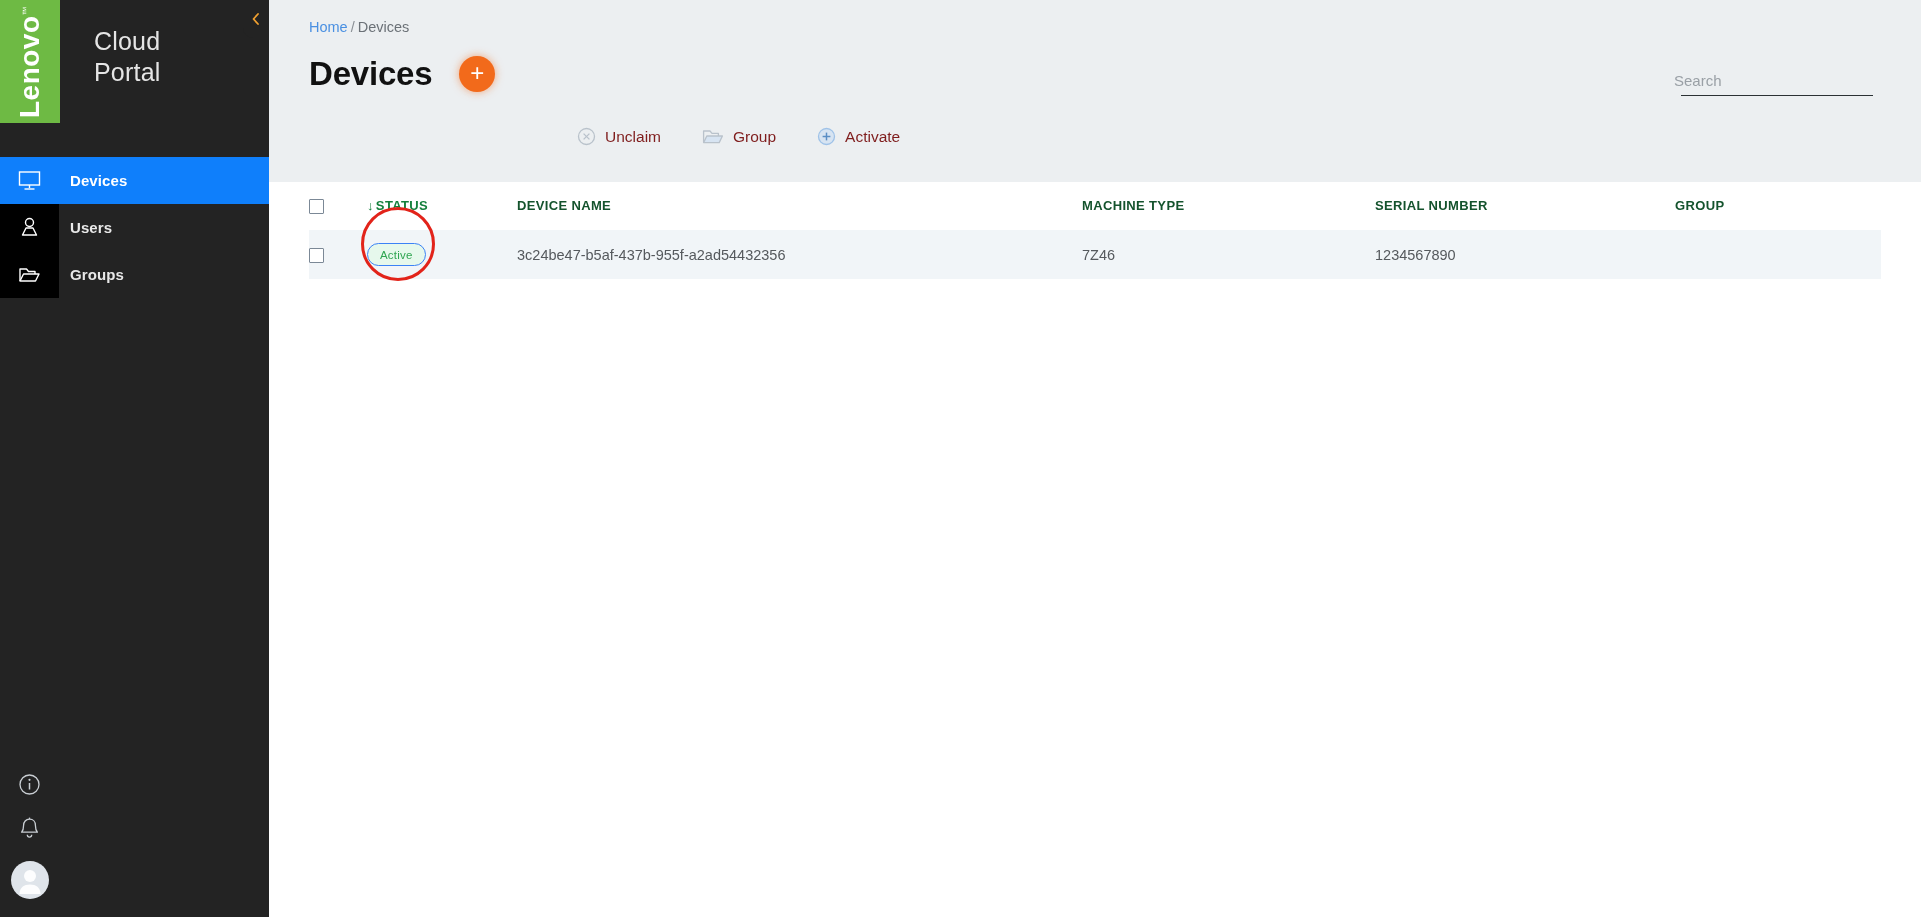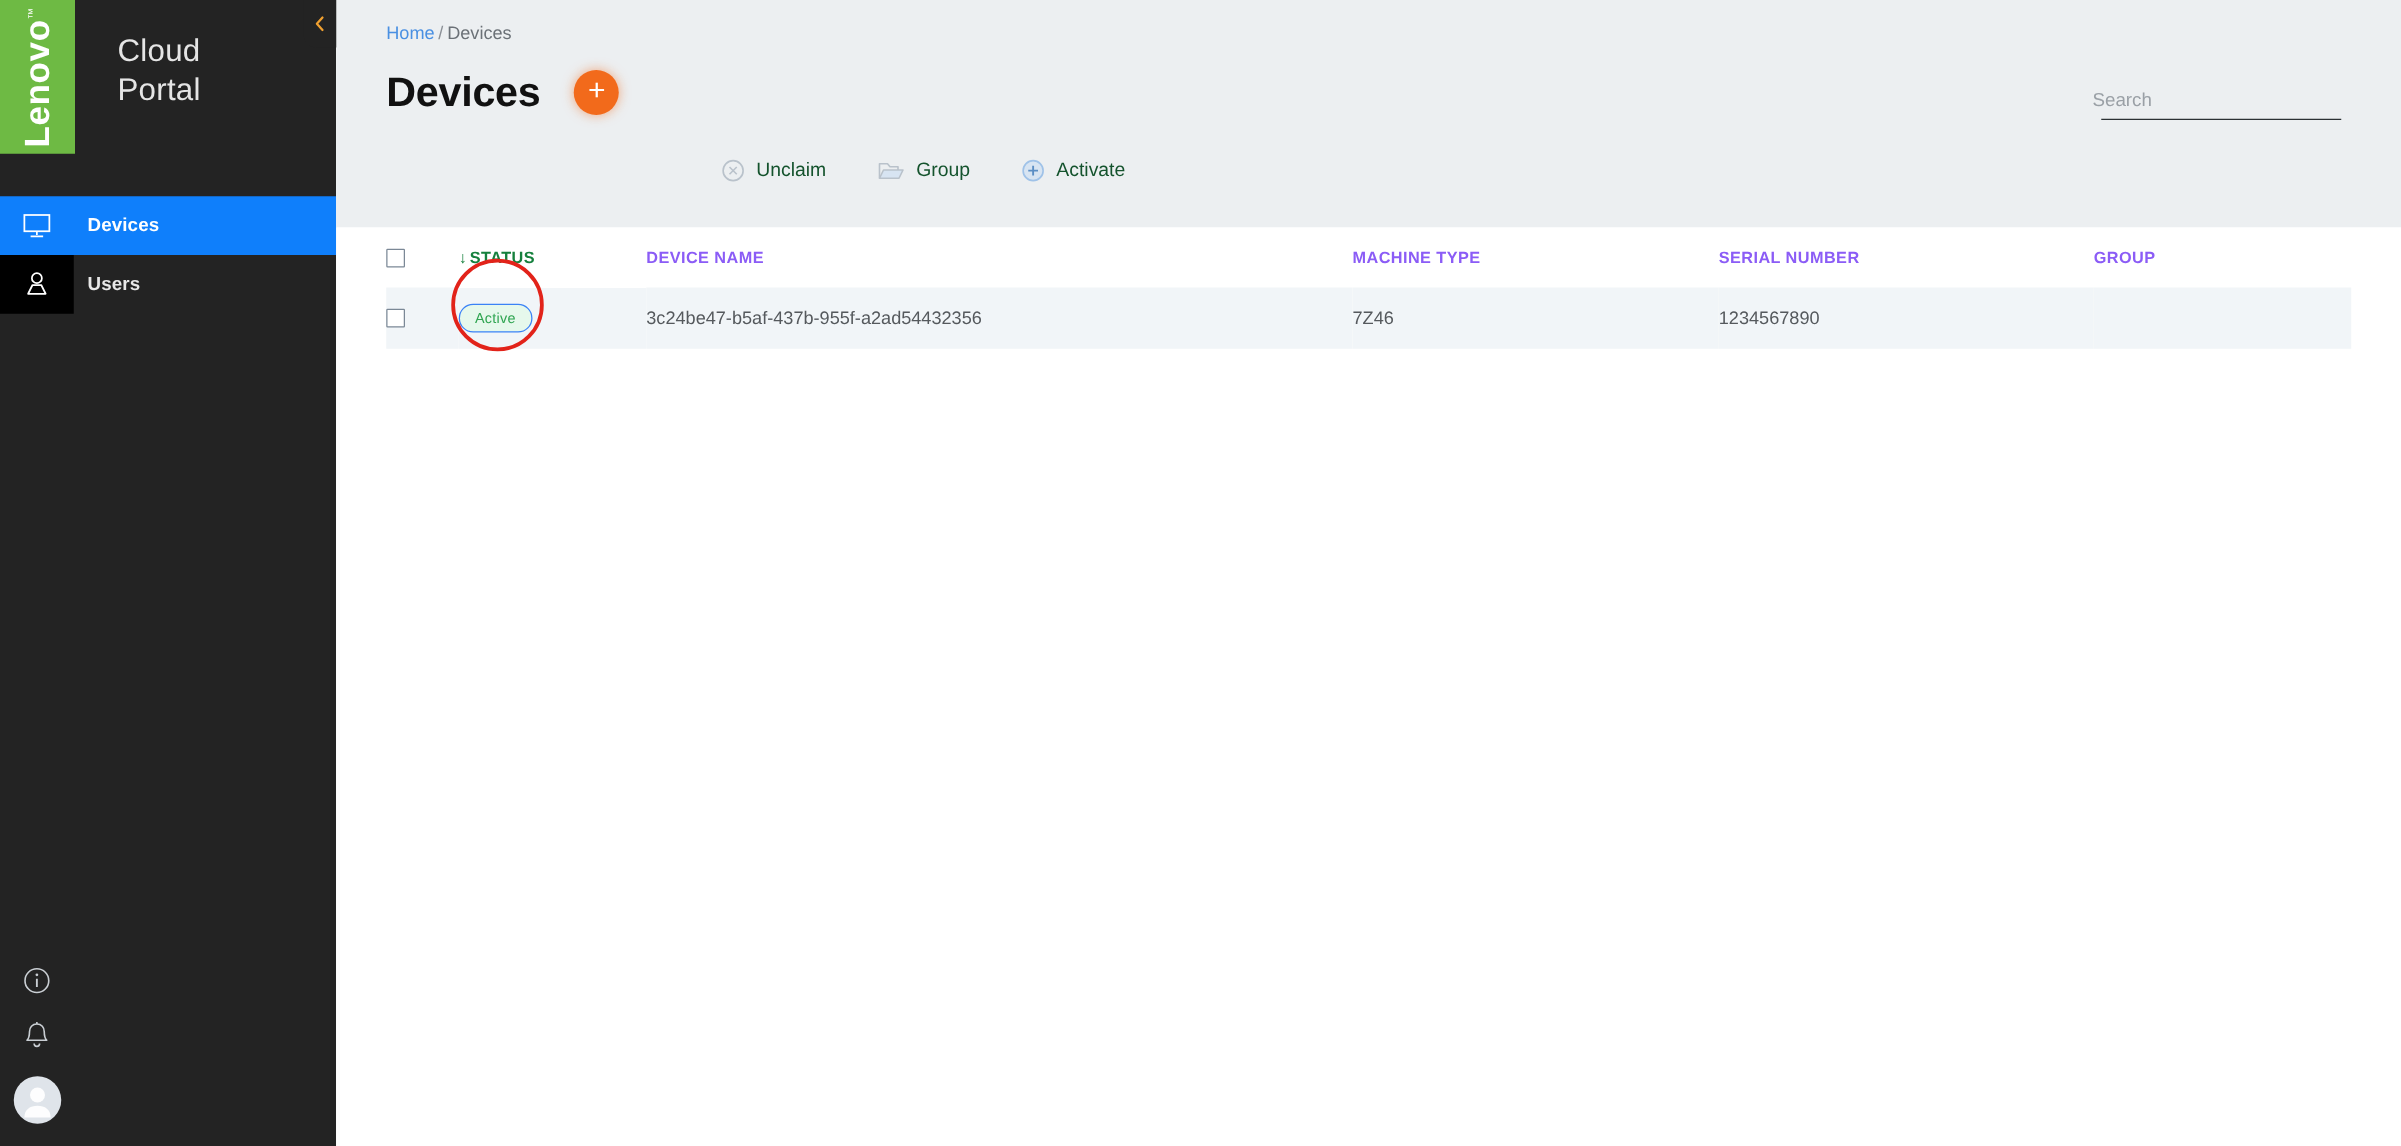--- a/index.html
+++ b/index.html
@@ -243,40 +243,40 @@
     align-items: center;
     gap: 9px;
     background: none;
     border: none;
     cursor: default;
     color: #b9c2cb;
     font-size: 15.5px;
     font-family: "Liberation Sans", sans-serif;
     padding: 0;
   }
-  .tool-btn .tb-label { color: #14532d; }
+  .tool-btn .tb-label { color: #7f1d1d; }
 
   
   .table-area {
     position: relative;
     background: #ffffff;
     height: 735px;
   }
   table.devices {
     width: calc(100% - 80px);
     margin-left: 40px;
     border-collapse: collapse;
     table-layout: fixed;
   }
   table.devices th {
     text-align: left;
     font-size: 13px;
     font-weight: 700;
     letter-spacing: 0.35px;
-    color: #8b5cf6;
+    color: #14532d;
     padding: 12px 0 13px 0;
     height: 48px;
     vertical-align: middle;
   }
   table.devices th.sorted { color: #15803d; }
   .sort-arrow {
     display: inline-block;
     margin-right: 2px;
     font-size: 13px;
   }
@@ -373,20 +373,29 @@
       <div class="nav-item">
         <span class="nav-icon">
           <svg width="23" height="23" viewBox="0 0 23 23">
             <circle cx="11.5" cy="6.5" r="4" fill="none" stroke="#ffffff" stroke-width="1.4"></circle>
             <path d="M4.5 19 L8 12 L15 12 L18.5 19 Z" fill="none" stroke="#ffffff" stroke-width="1.4" stroke-linejoin="round"></path>
           </svg>
         </span>
         <span class="nav-label">Users</span>
       </div>
 
+      <div class="nav-item">
+        <span class="nav-icon">
+          <svg width="25" height="20" viewBox="0 0 25 20">
+            <path d="M3 16 V4 H9.5 L11.5 6.5 H18 V9" fill="none" stroke="#ffffff" stroke-width="1.4" stroke-linejoin="round"></path>
+            <path d="M3 16 L6.5 9 H22 L18.5 16 Z" fill="none" stroke="#ffffff" stroke-width="1.4" stroke-linejoin="round"></path>
+          </svg>
+        </span>
+        <span class="nav-label">Groups</span>
+      </div>
 
     </nav>
 
     <div class="sidebar-bottom">
       <svg class="sb-icon" width="23" height="23" viewBox="0 0 23 23">
         <circle cx="11.5" cy="11.5" r="9.5" fill="none" stroke="#c9ced3" stroke-width="1.3"></circle>
         <circle cx="11.5" cy="6.8" r="1.1" fill="#c9ced3"></circle>
         <line x1="11.5" y1="10" x2="11.5" y2="16.5" stroke="#c9ced3" stroke-width="1.5"></line>
       </svg>
       <svg class="sb-icon" width="23" height="25" viewBox="0 0 23 25">

